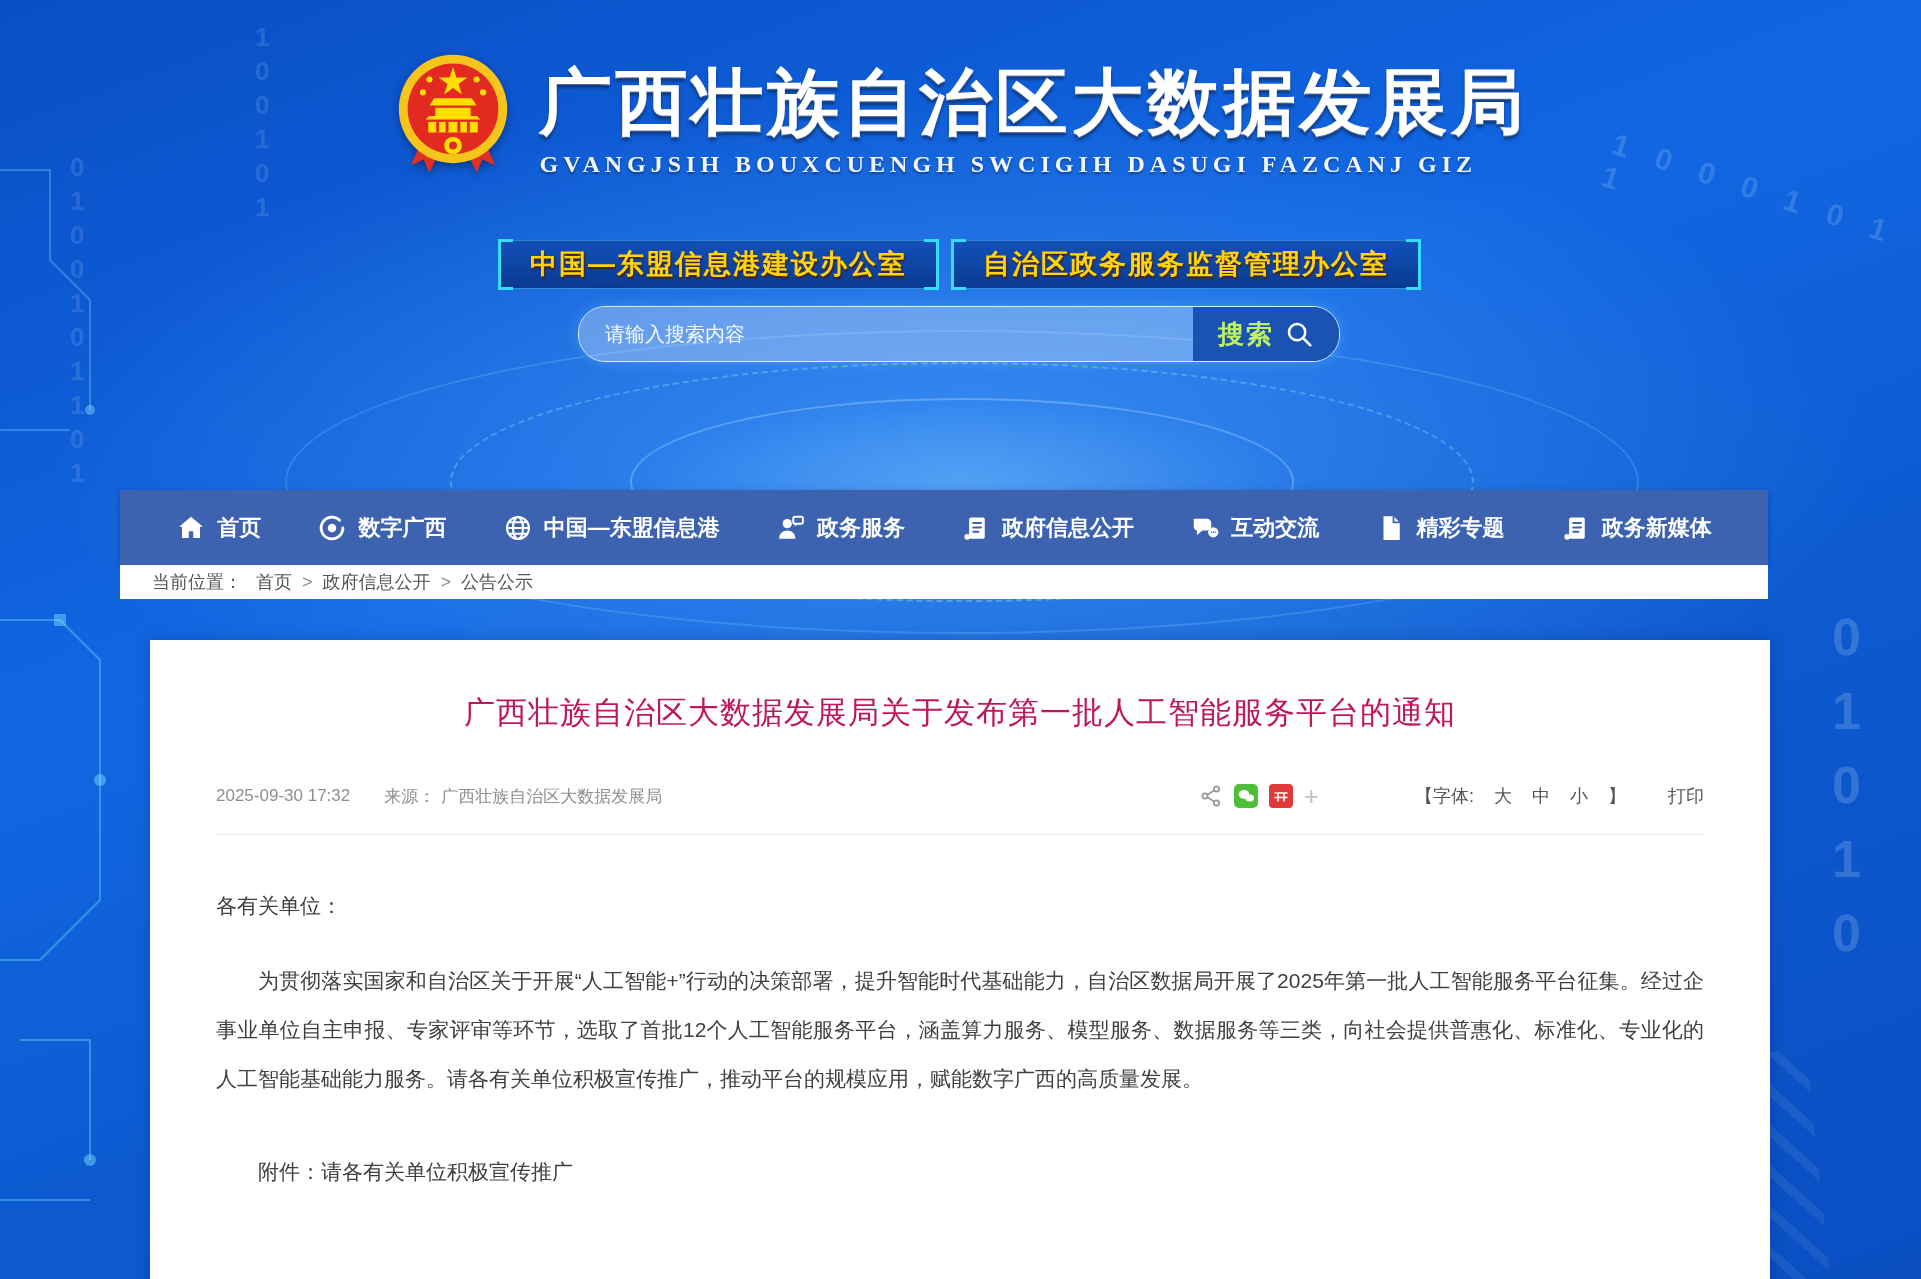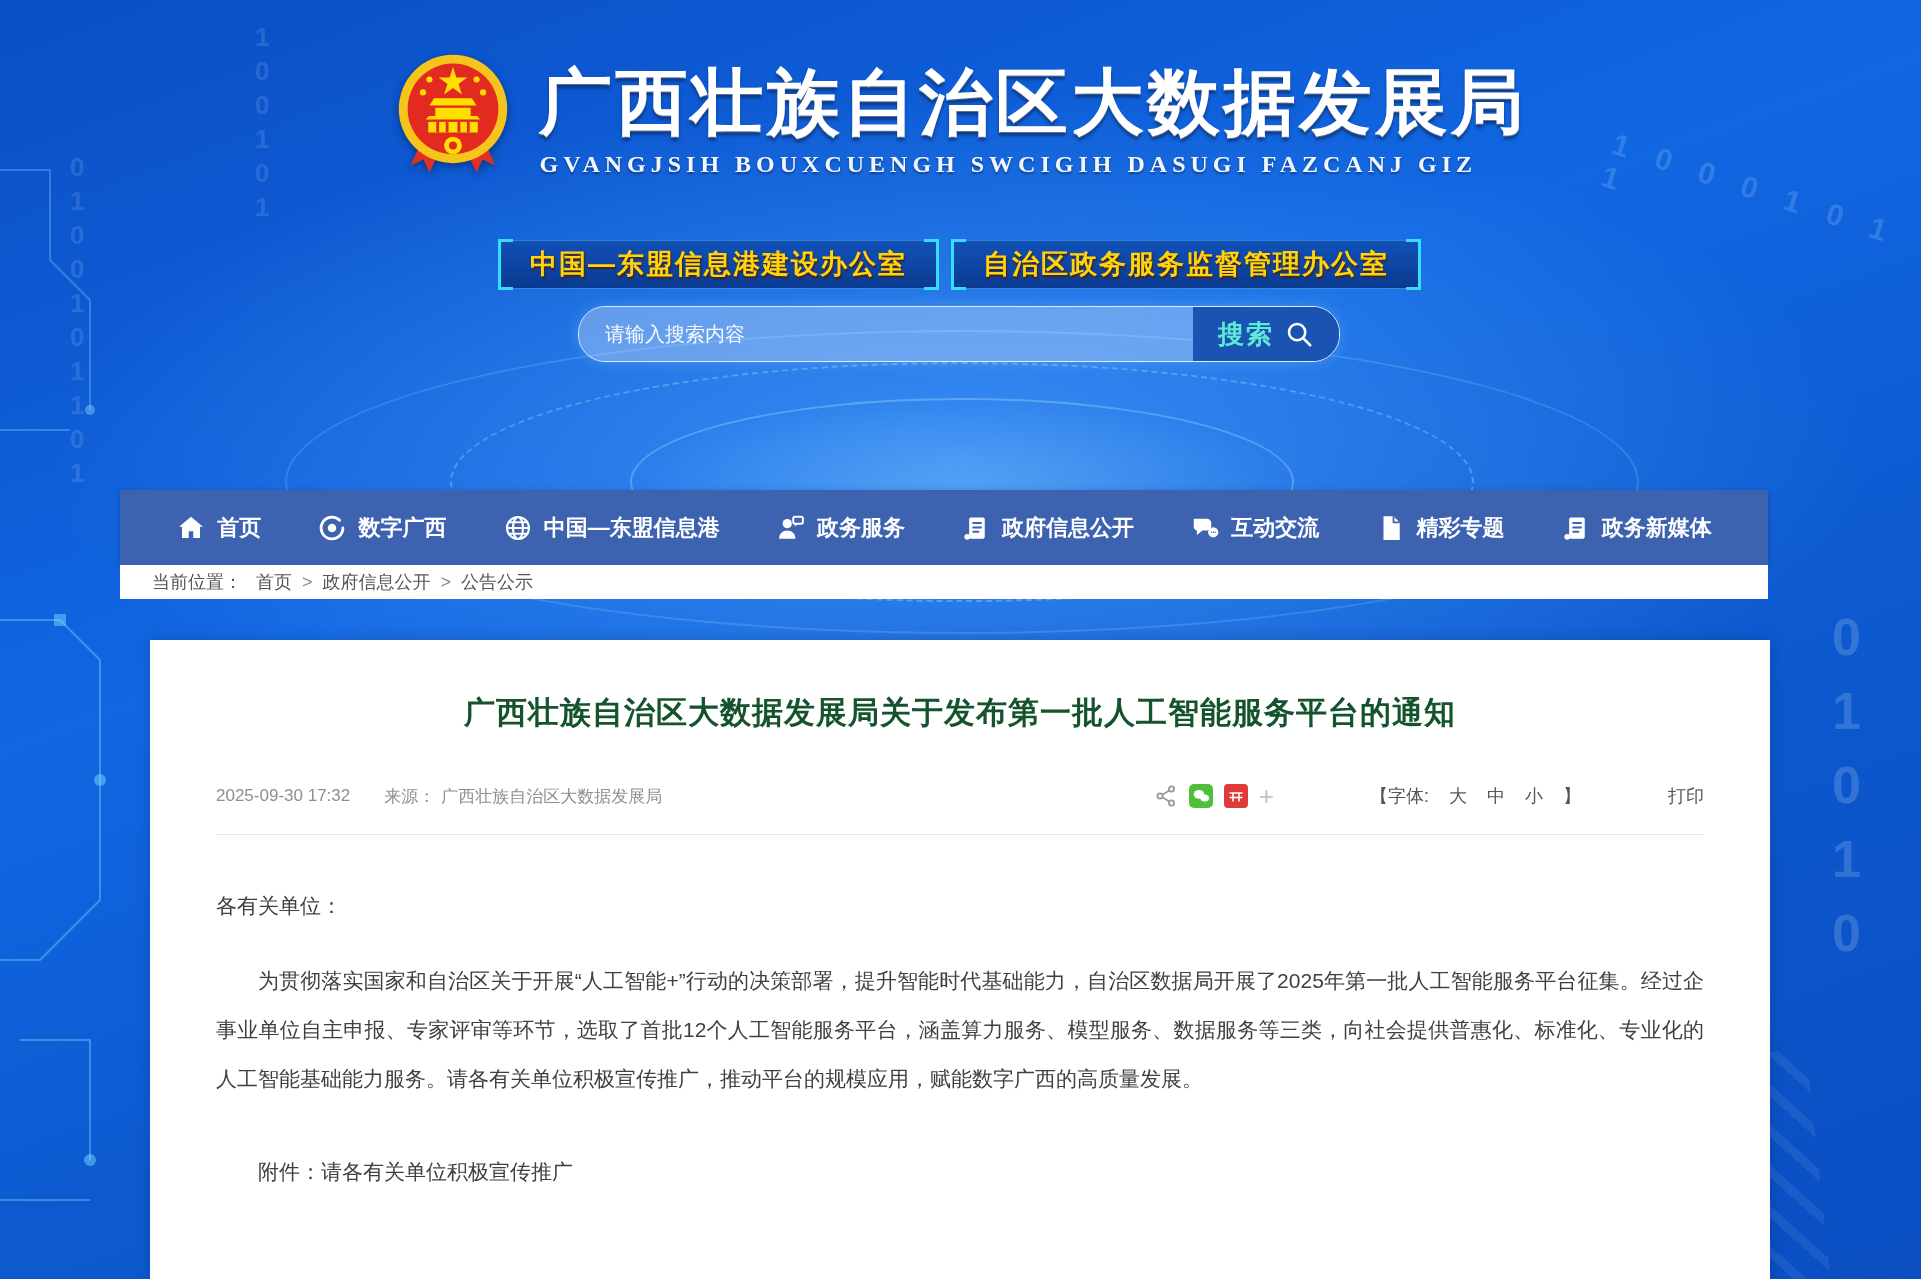--- a/index.html
+++ b/index.html
@@ -38,49 +38,49 @@
   .badge::before,.badge::after{content:"";position:absolute;top:-2px;bottom:-2px;width:12px;}
   .badge::before{left:-2px;border-left:3px solid #38dcff;border-top:3px solid #38dcff;border-bottom:3px solid #38dcff;}
   .badge::after{right:-2px;border-right:3px solid #38dcff;border-top:3px solid #38dcff;border-bottom:3px solid #38dcff;}
   
   .search{position:absolute;top:306px;left:578px;width:760px;height:54px;display:flex;
           border:1px solid rgba(255,255,255,.85);border-radius:27px;overflow:hidden;
           box-shadow:0 0 14px rgba(120,200,255,.35);}
   .search input{flex:1;border:0;outline:0;background:rgba(255,255,255,.30);
           padding:0 26px;font-size:20px;color:#fff;font-family:Liberation Sans, sans-serif;}
   .search input::placeholder{color:rgba(255,255,255,.95);}
-  .search-btn{flex:0 0 146px;border:0;cursor:pointer;background:#1b53b2;color:#5eead4;
+  .search-btn{flex:0 0 146px;border:0;cursor:pointer;background:#1b53b2;color:#bef264;
           font-size:26px;font-weight:bold;display:flex;align-items:center;justify-content:center;gap:10px;
           font-family:inherit;letter-spacing:2px;}
   .search-btn svg{width:30px;height:30px;}
   
   .nav{position:absolute;top:490px;left:120px;width:1648px;height:75px;background:#3c62b0;
        display:flex;align-items:center;justify-content:space-evenly;box-shadow:0 2px 6px rgba(0,20,60,.3);}
   .nav-item{display:flex;align-items:center;gap:11px;color:#fff;font-size:22px;font-weight:bold;
        cursor:pointer;white-space:nowrap;}
   .nav-item svg{width:30px;height:30px;}
   
   .crumbbar{position:absolute;top:565px;left:120px;width:1648px;height:34px;background:#ffffff;
        display:flex;align-items:center;padding-left:32px;box-sizing:border-box;
        font-size:18px;color:#555;}
   .crumbbar .sep{margin:0 10px;color:#888;}
   .crumbbar a{color:#555;text-decoration:none;cursor:pointer;}
   
   .card{position:absolute;top:640px;left:150px;width:1620px;height:780px;background:#fff;
         box-sizing:border-box;padding:52px 66px 0 66px;box-shadow:0 0 12px rgba(0,30,80,.25);}
-  .art-title{text-align:center;font-size:31px;font-weight:bold;color:#14532d;letter-spacing:1px;}
+  .art-title{text-align:center;font-size:31px;font-weight:normal;color:#be185d;letter-spacing:1px;}
   .meta{display:flex;align-items:center;margin-top:50px;padding-bottom:26px;border-bottom:1px solid #e8e8e8;
         font-size:17px;color:#8f8f8f;}
   .meta .date{margin-right:34px;}
   .share{display:flex;align-items:center;gap:11px;margin-left:auto;}
   .share svg{width:24px;height:24px;display:block;cursor:pointer;}
   .share .more{font-size:26px;color:#c2c2c2;line-height:20px;cursor:pointer;}
   .fontctl{margin-left:96px;color:#555;font-size:18px;display:flex;align-items:center;gap:20px;}
   .fontctl .sz{cursor:pointer;}
-  .print{margin-left:87px;color:#555;font-size:18px;cursor:pointer;}
+  .print{margin-left:42px;color:#555;font-size:18px;cursor:pointer;}
   .body-text{margin-top:46px;font-size:21px;color:#404040;line-height:49px;}
   .para{margin-top:26px;text-indent:2em;text-align:justify;}
   .attach{margin-top:44px;text-indent:2em;}
 </style>
 </head>
 <body>
 
 <div id="page">
 
   <div class="decor bin-col" style="left:70px;top:150px;">0

